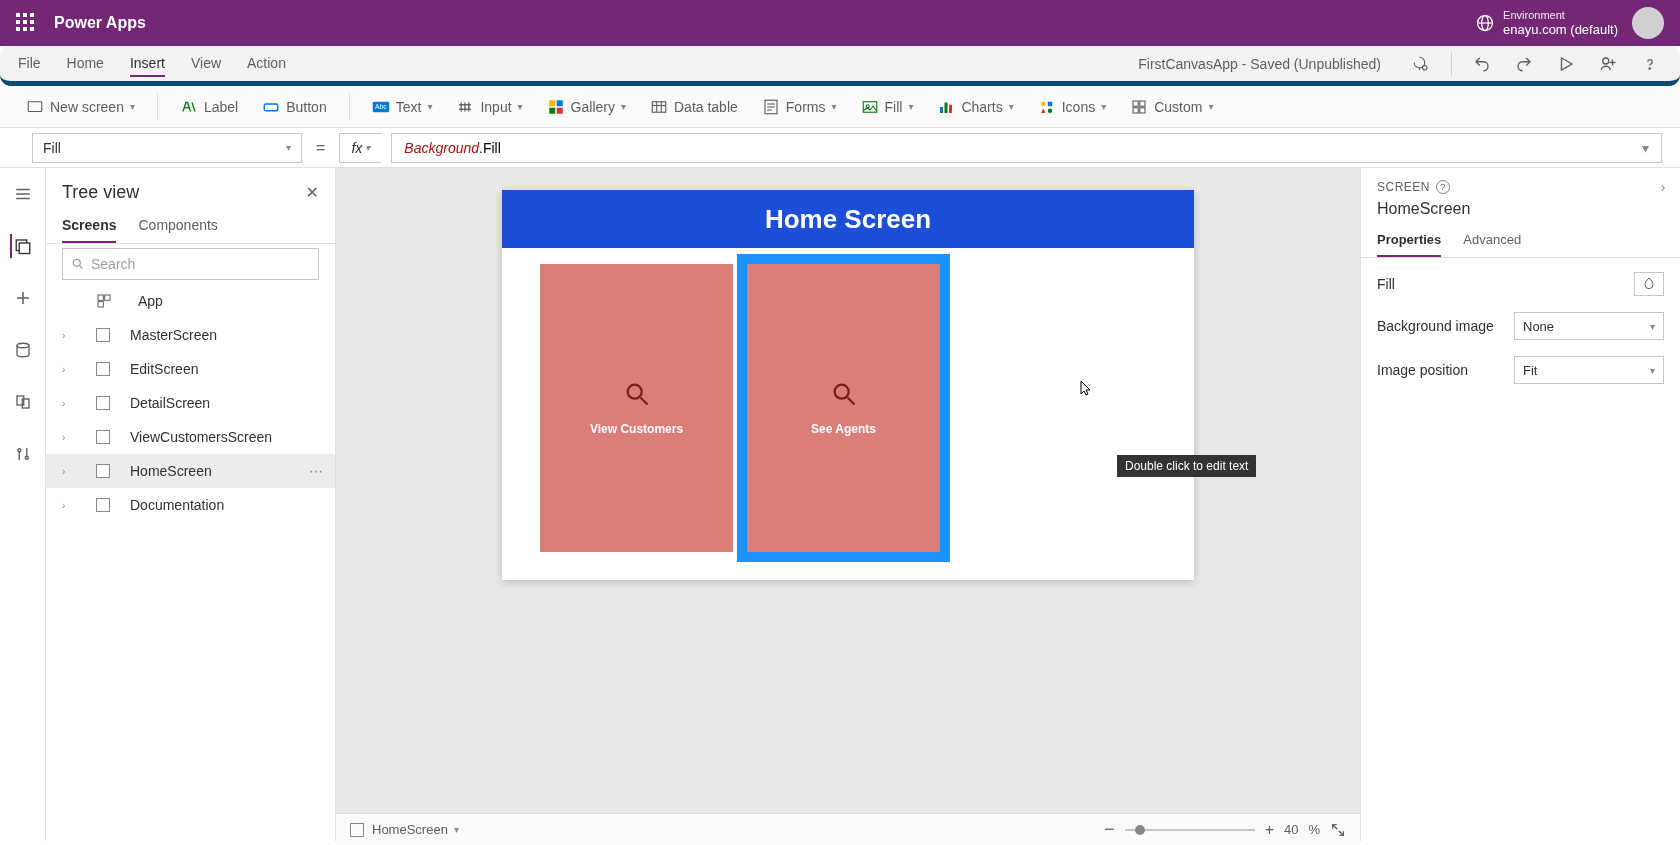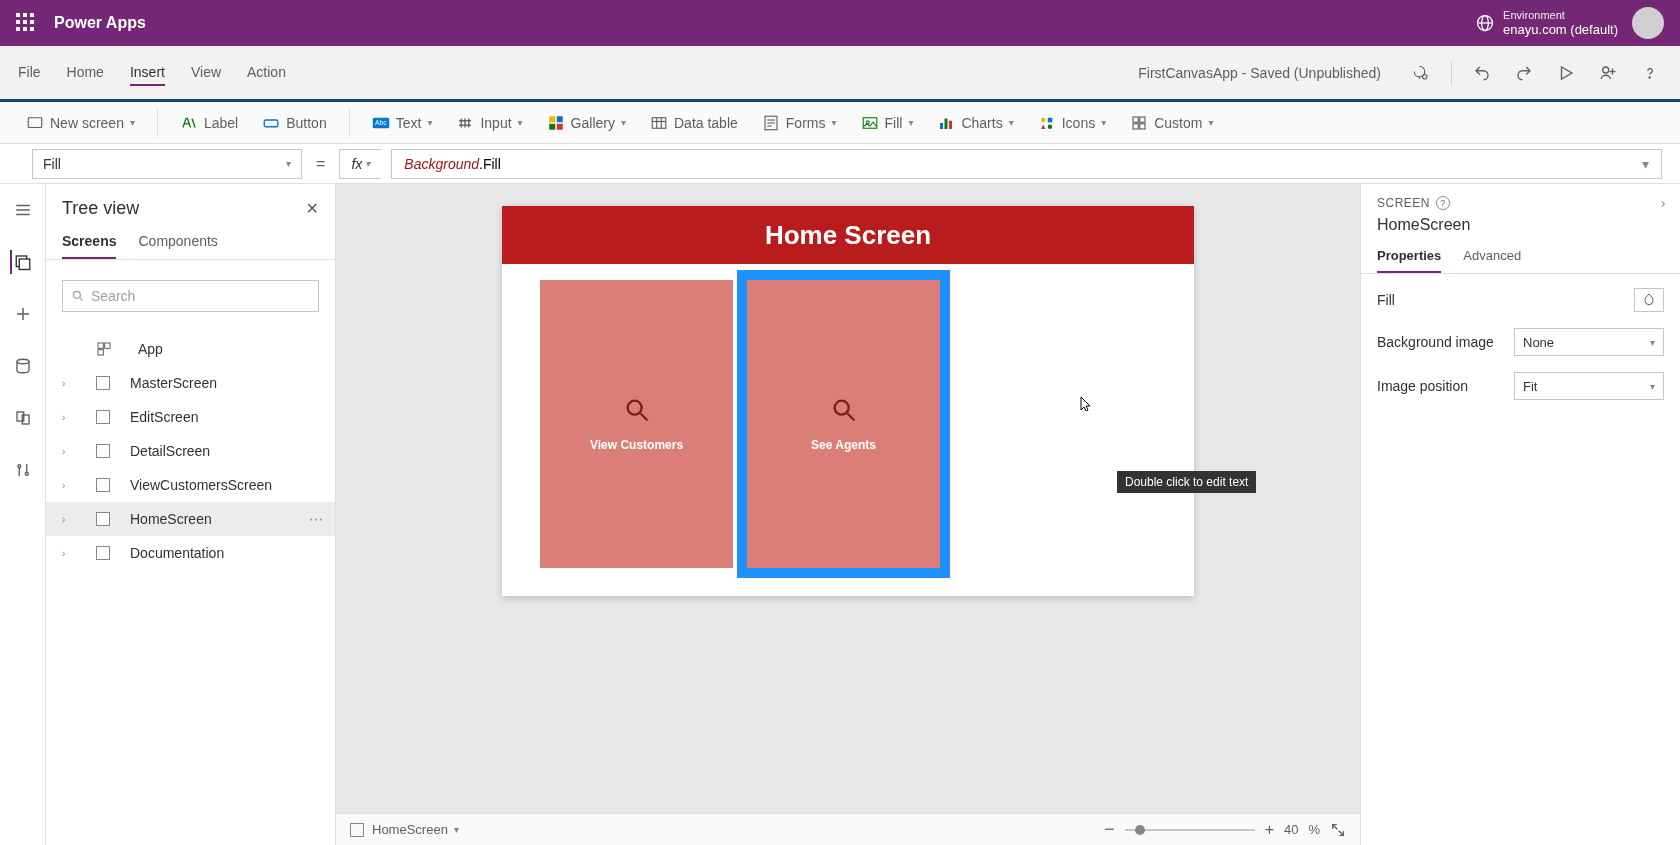--- a/index.html
+++ b/index.html
@@ -10,21 +10,21 @@
 .waffle { width:20px; height:20px; display:grid; grid-template-columns:repeat(3,4px); grid-template-rows:repeat(3,4px); gap:3px; margin-right:18px; cursor:pointer; }
 .waffle span { background:#fff; }
 .app-title { font-size:16px; font-weight:600; }
 .topbar-right { margin-left:auto; display:flex; align-items:center; gap:14px; }
 .env-block { display:flex; align-items:center; gap:8px; font-size:13px; }
 .env-text { line-height:1.2; }
 .env-text .lbl { font-size:11px; opacity:.9; }
 .avatar { width:32px; height:32px; border-radius:50%; background:#d0d0d0; }
 
 
-.menubar { height:56px; background:#f3f2f1; display:flex; align-items:center; padding:0 18px; border-bottom:3px solid #0c4a6e; }
+.menubar { height:40px; background:#f3f2f1; display:flex; align-items:center; padding:0 18px; border-bottom:5px solid #0c4a6e;border-radius:11px; }
 .menus { display:flex; gap:26px; }
 .menu-item { padding:4px 0; cursor:pointer; color:#605e5c; }
 .menu-item.active { color:#323130; border-bottom:2px solid #742774; font-weight:400; }
 .menubar-right { margin-left:auto; display:flex; align-items:center; gap:18px; color:#605e5c; }
 .menubar-right .icon-btn { width:24px; height:24px; display:flex; align-items:center; justify-content:center; cursor:pointer; }
 .menubar-right svg { width:18px; height:18px; }
 .divider-v { width:1px; height:24px; background:#d2d0ce; }
 
 
 .ribbon { height:42px; background:#fafafa; border-bottom:1px solid #e1dfdd; display:flex; align-items:center; padding:0 16px; gap:4px; }
@@ -50,32 +50,32 @@
 .rail .rail-btn { width:24px; height:24px; display:flex; align-items:center; justify-content:center; cursor:pointer; }
 .rail .active-rail { border-left:2px solid #742774; margin-left:-2px; padding-left:0; }
 
 
 .tree-panel { width:290px; border-right:1px solid #e1dfdd; background:#fff; display:flex; flex-direction:column; }
 .tree-head { display:flex; align-items:center; justify-content:space-between; padding:14px 16px 8px; }
 .tree-head h3 { font-size:18px; font-weight:400; }
 .tree-tabs { display:flex; gap:22px; padding:0 16px; border-bottom:1px solid #e1dfdd; }
 .tree-tab { padding:6px 0 8px; cursor:pointer; color:#605e5c; font-size:14px; }
 .tree-tab.active { color:#323130; border-bottom:2px solid #742774; font-weight:600; }
-.tree-search { margin:20px 16px; height:32px; border:1px solid #c8c6c4; display:flex; align-items:center; padding:0 8px; color:#a19f9d; gap:6px; }
+.tree-search { margin:4px 16px; height:32px; border:1px solid #c8c6c4; display:flex; align-items:center; padding:0 8px; color:#a19f9d; gap:6px; }
 .tree-list { flex:1; overflow:auto; }
 .tree-row { display:flex; align-items:center; height:34px; padding:0 10px 0 16px; gap:20px; cursor:pointer; color:#323130; }
 .tree-row .exp { width:14px; color:#888; font-size:10px; }
 .tree-row .sq { width:14px; height:14px; border:1.5px solid #888; background:#fff; }
 .tree-row.selected { background:#ececec; }
 .tree-row .dots { margin-left:auto; color:#888; letter-spacing:2px; }
 
 
 .canvas-wrap { flex:1; background:#e8e8e8; position:relative; display:flex; align-items:flex-start; justify-content:center; padding:22px 0; overflow:hidden; }
 .screen { width:692px; height:390px; background:#fff; box-shadow:0 2px 8px rgba(0,0,0,.2); position:relative; }
-.screen-header { height:58px; background:#b91c1c; color:#fff; display:flex; align-items:center; justify-content:center; font-size:26px; font-weight:700; }
+.screen-header { height:58px; background:#1d4ed8; color:#fff; display:flex; align-items:center; justify-content:center; font-size:26px; font-weight:700; }
 .cards { display:flex; gap:14px; padding:16px 38px; }
 .card { width:193px; height:288px; background:#dc7e78; position:relative; display:flex; flex-direction:column; align-items:center; justify-content:center; gap:14px; }
 .card.selected-card { outline:10px solid #1e90ff; }
 .card .mag { width:28px; height:28px; color:#7a1f1f; }
 .card .card-label { color:#fff; font-size:12px; font-weight:600; }
 .tooltip { position:absolute; background:#333; color:#fff; font-size:12px; padding:4px 8px; white-space:nowrap; }
 .cursor { position:absolute; width:12px; height:16px; }
 
 
 .right-panel { width:320px; border-left:1px solid #e1dfdd; background:#fff; display:flex; flex-direction:column; }

